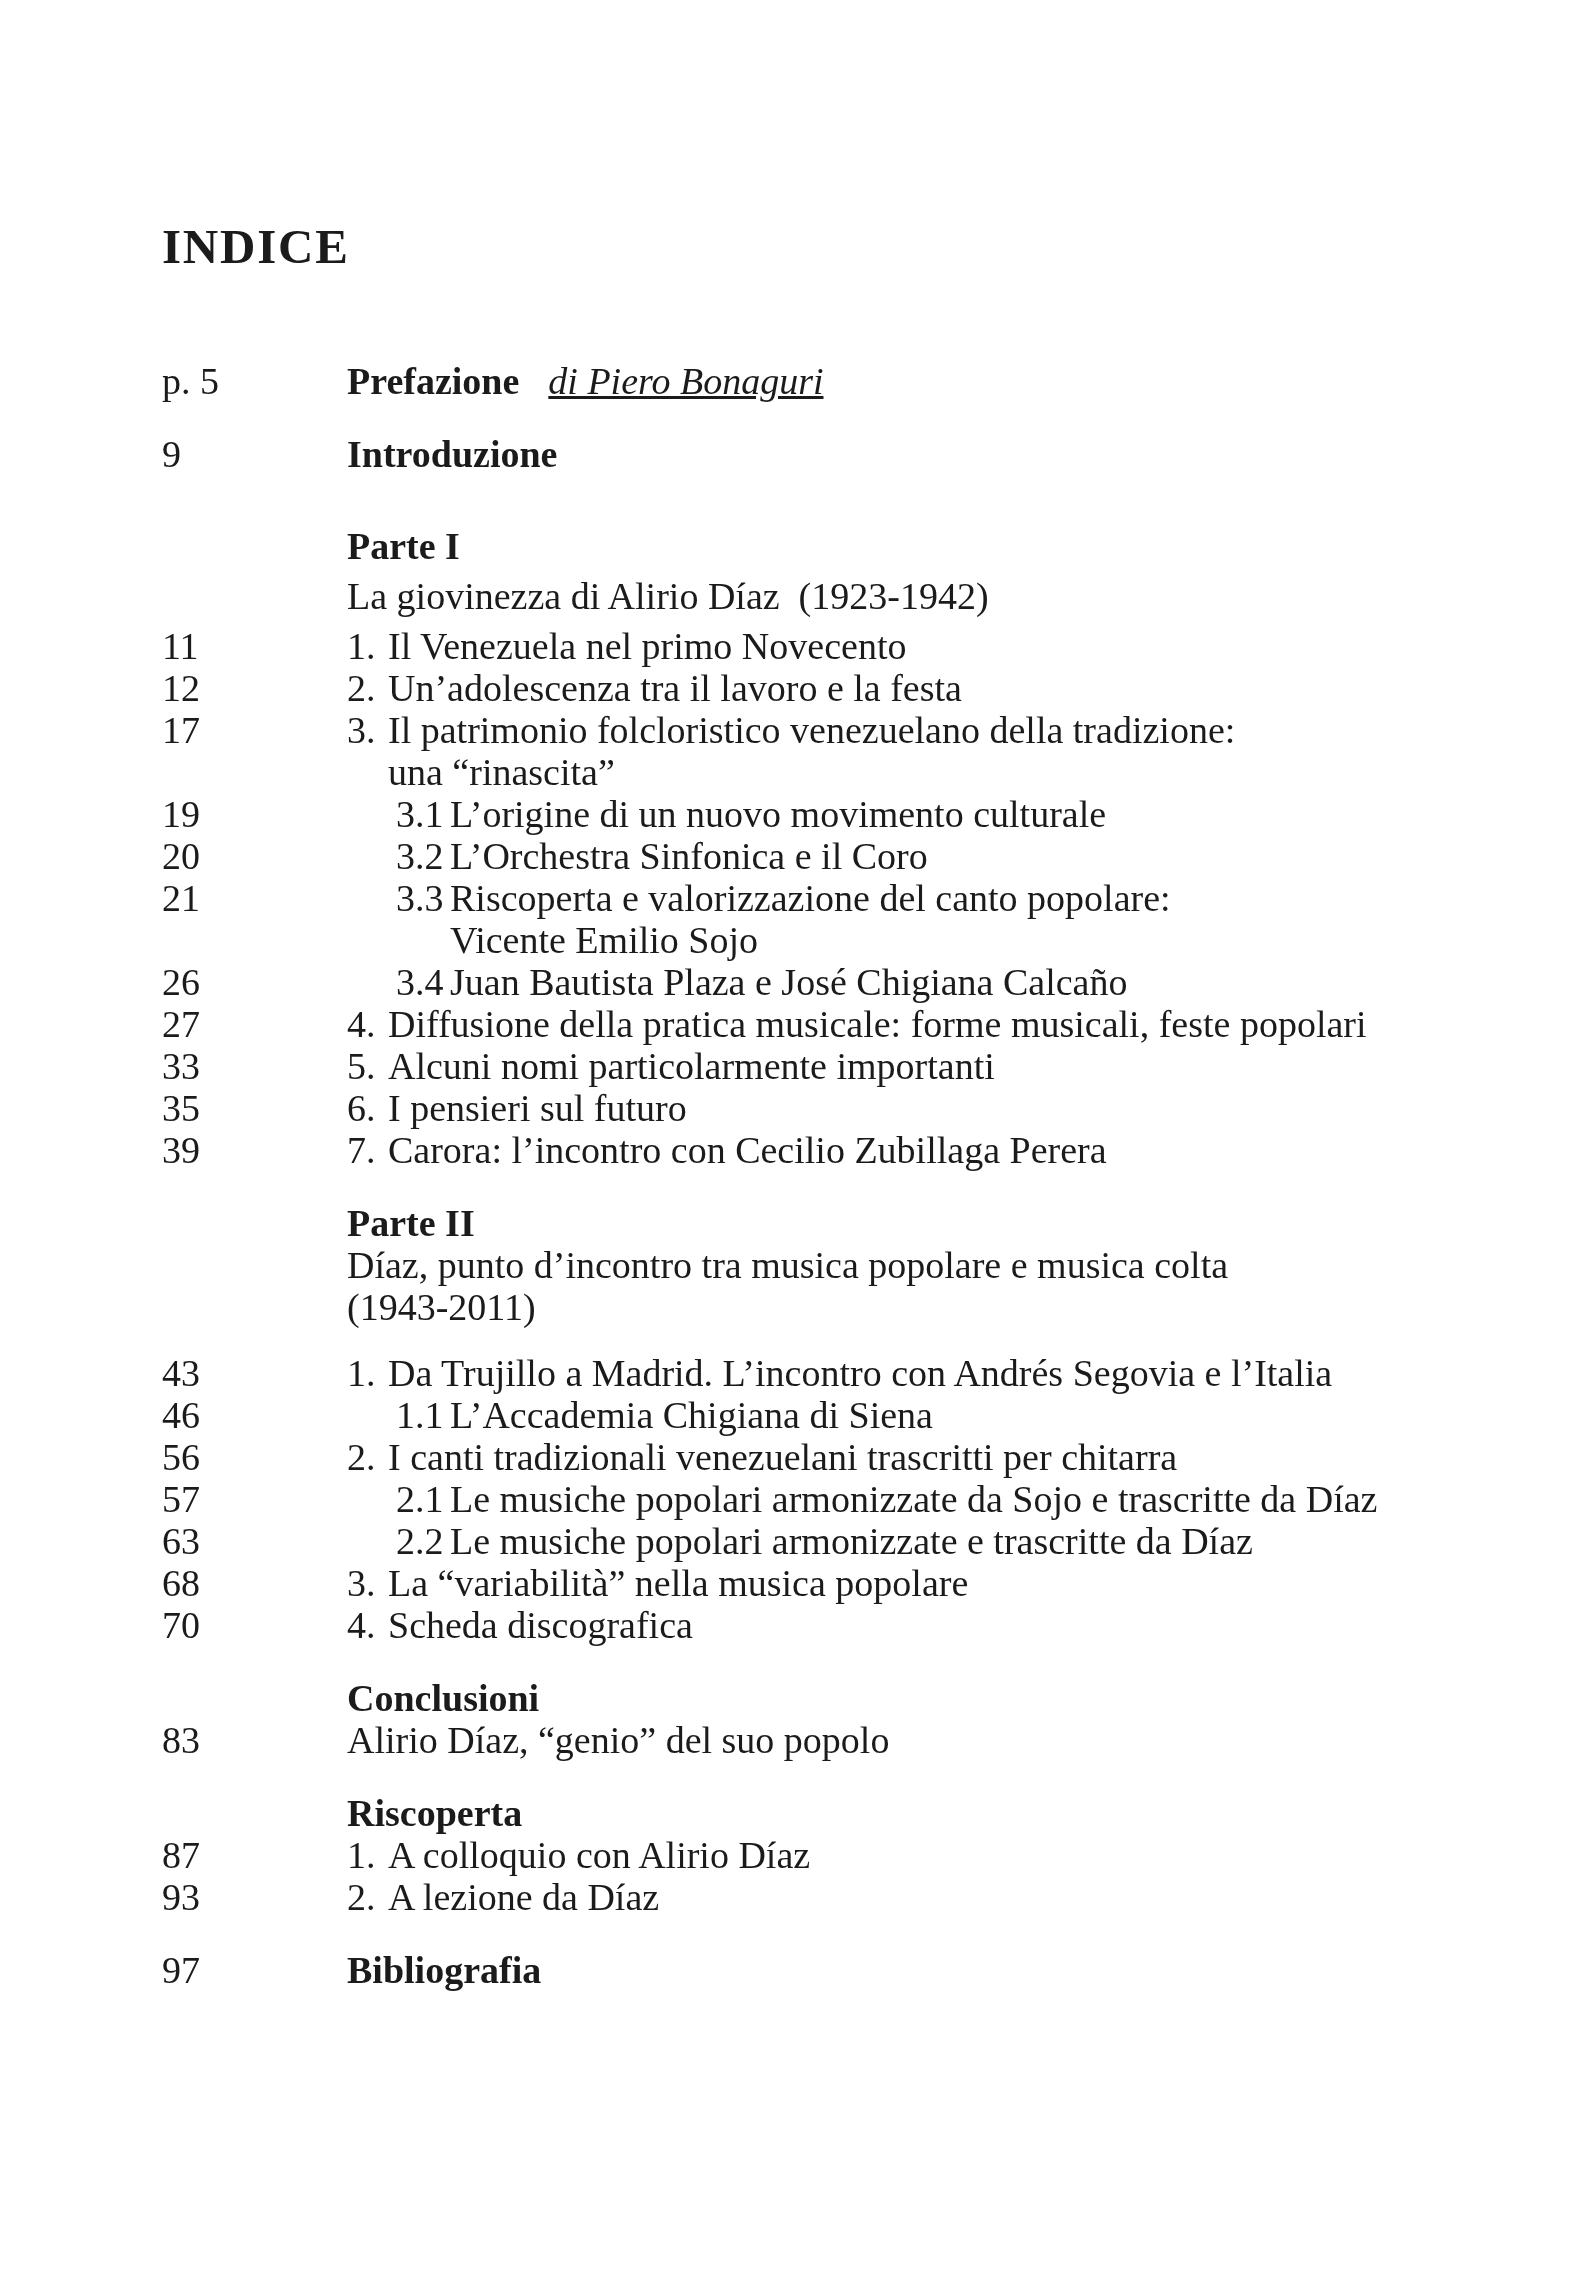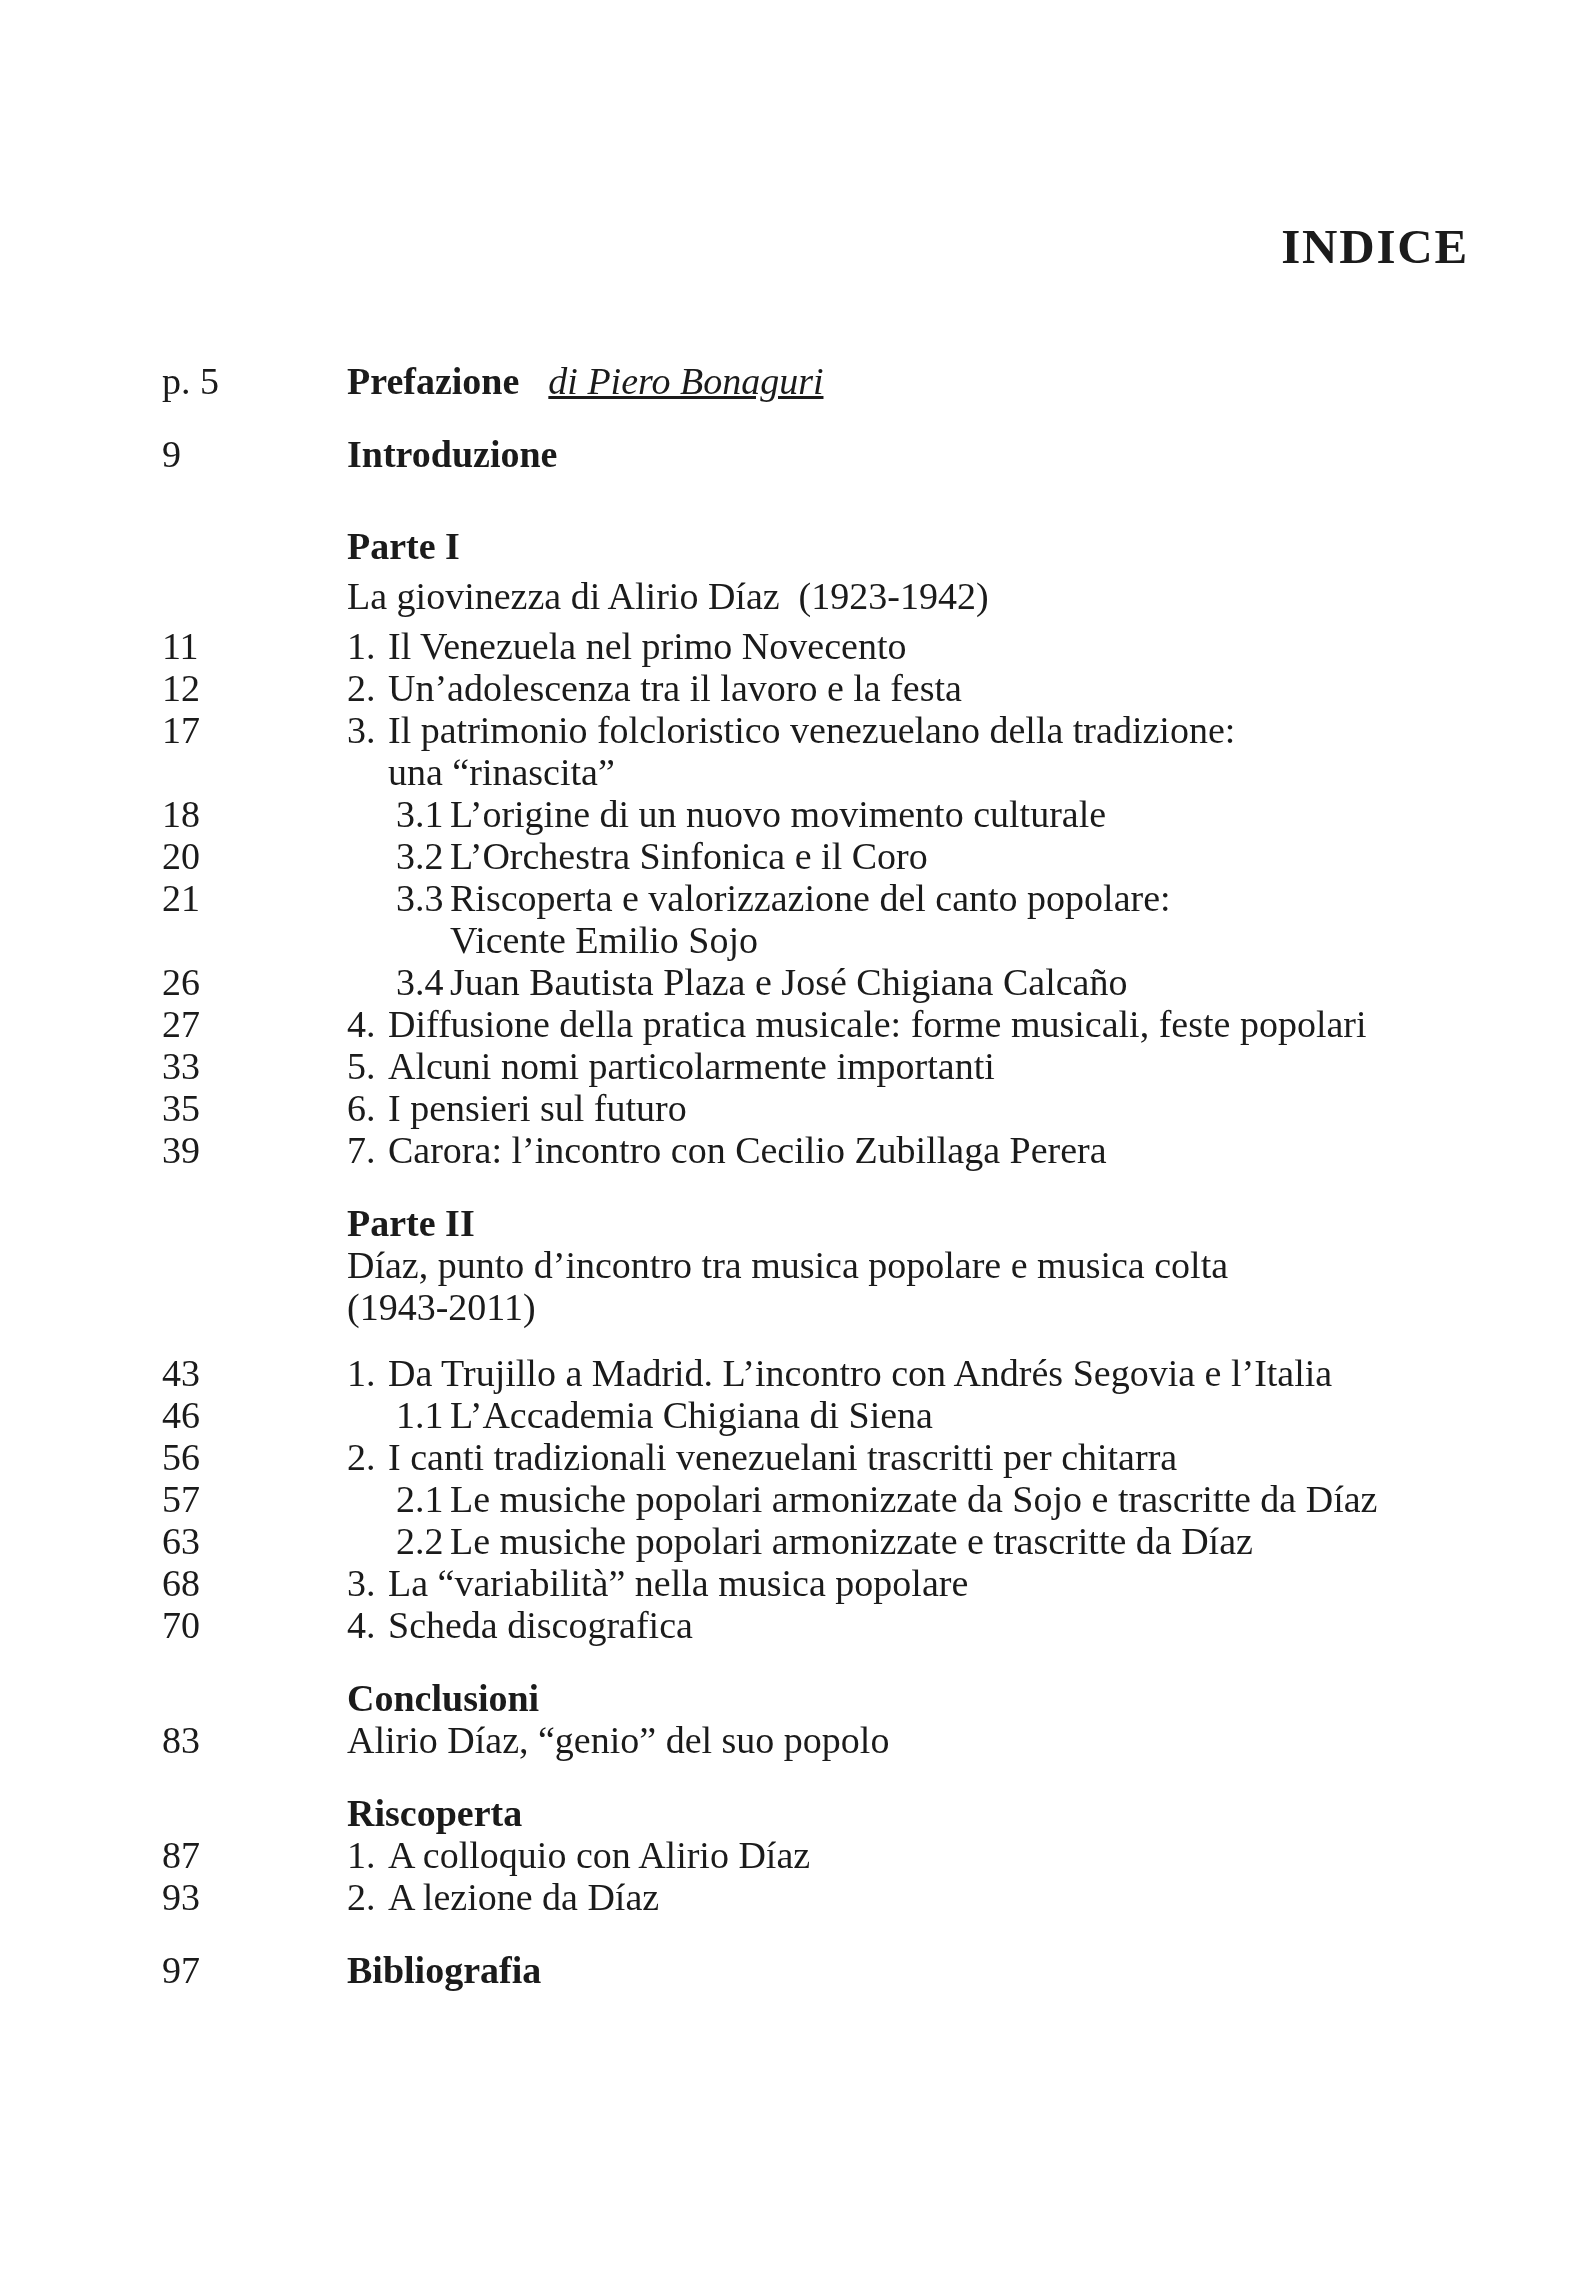--- a/index.html
+++ b/index.html
@@ -10,21 +10,21 @@
     margin:0 auto;
     background:#ffffff;
     color:#1b1b1b;
     font-family:"Liberation Serif", serif;
     font-size:38px;
     box-sizing:border-box;
     padding-top:219px;
     overflow:hidden;
   }
   .title{
-    text-align:right;
+    text-align:left;
     font-weight:bold;
     font-size:49px;
     line-height:56px;
     letter-spacing:1.8px;
     margin:0 126px 85px 162px;
   }
   .toc{margin:0 126px 0 162px;}
   .row{
     display:grid;
     grid-template-columns:142px 1fr;
@@ -87,21 +87,21 @@
           </span>
       </div>
       <div class="row">
         <span class="num">17</span>
         <span class="item">
             <span>3.</span>
             <span><span>Il patrimonio folcloristico venezuelano della tradizione:</span><span class="cont">una “rinascita”</span></span>
           </span>
       </div>
       <div class="row">
-        <span class="num">18</span>
+        <span class="num">19</span>
         <span class="item l2">
             <span>3.1</span>
             <span>L’origine di un nuovo movimento culturale</span>
           </span>
       </div>
       <div class="row">
         <span class="num">20</span>
         <span class="item l2">
             <span>3.2</span>
             <span>L’Orchestra Sinfonica e il Coro</span>

